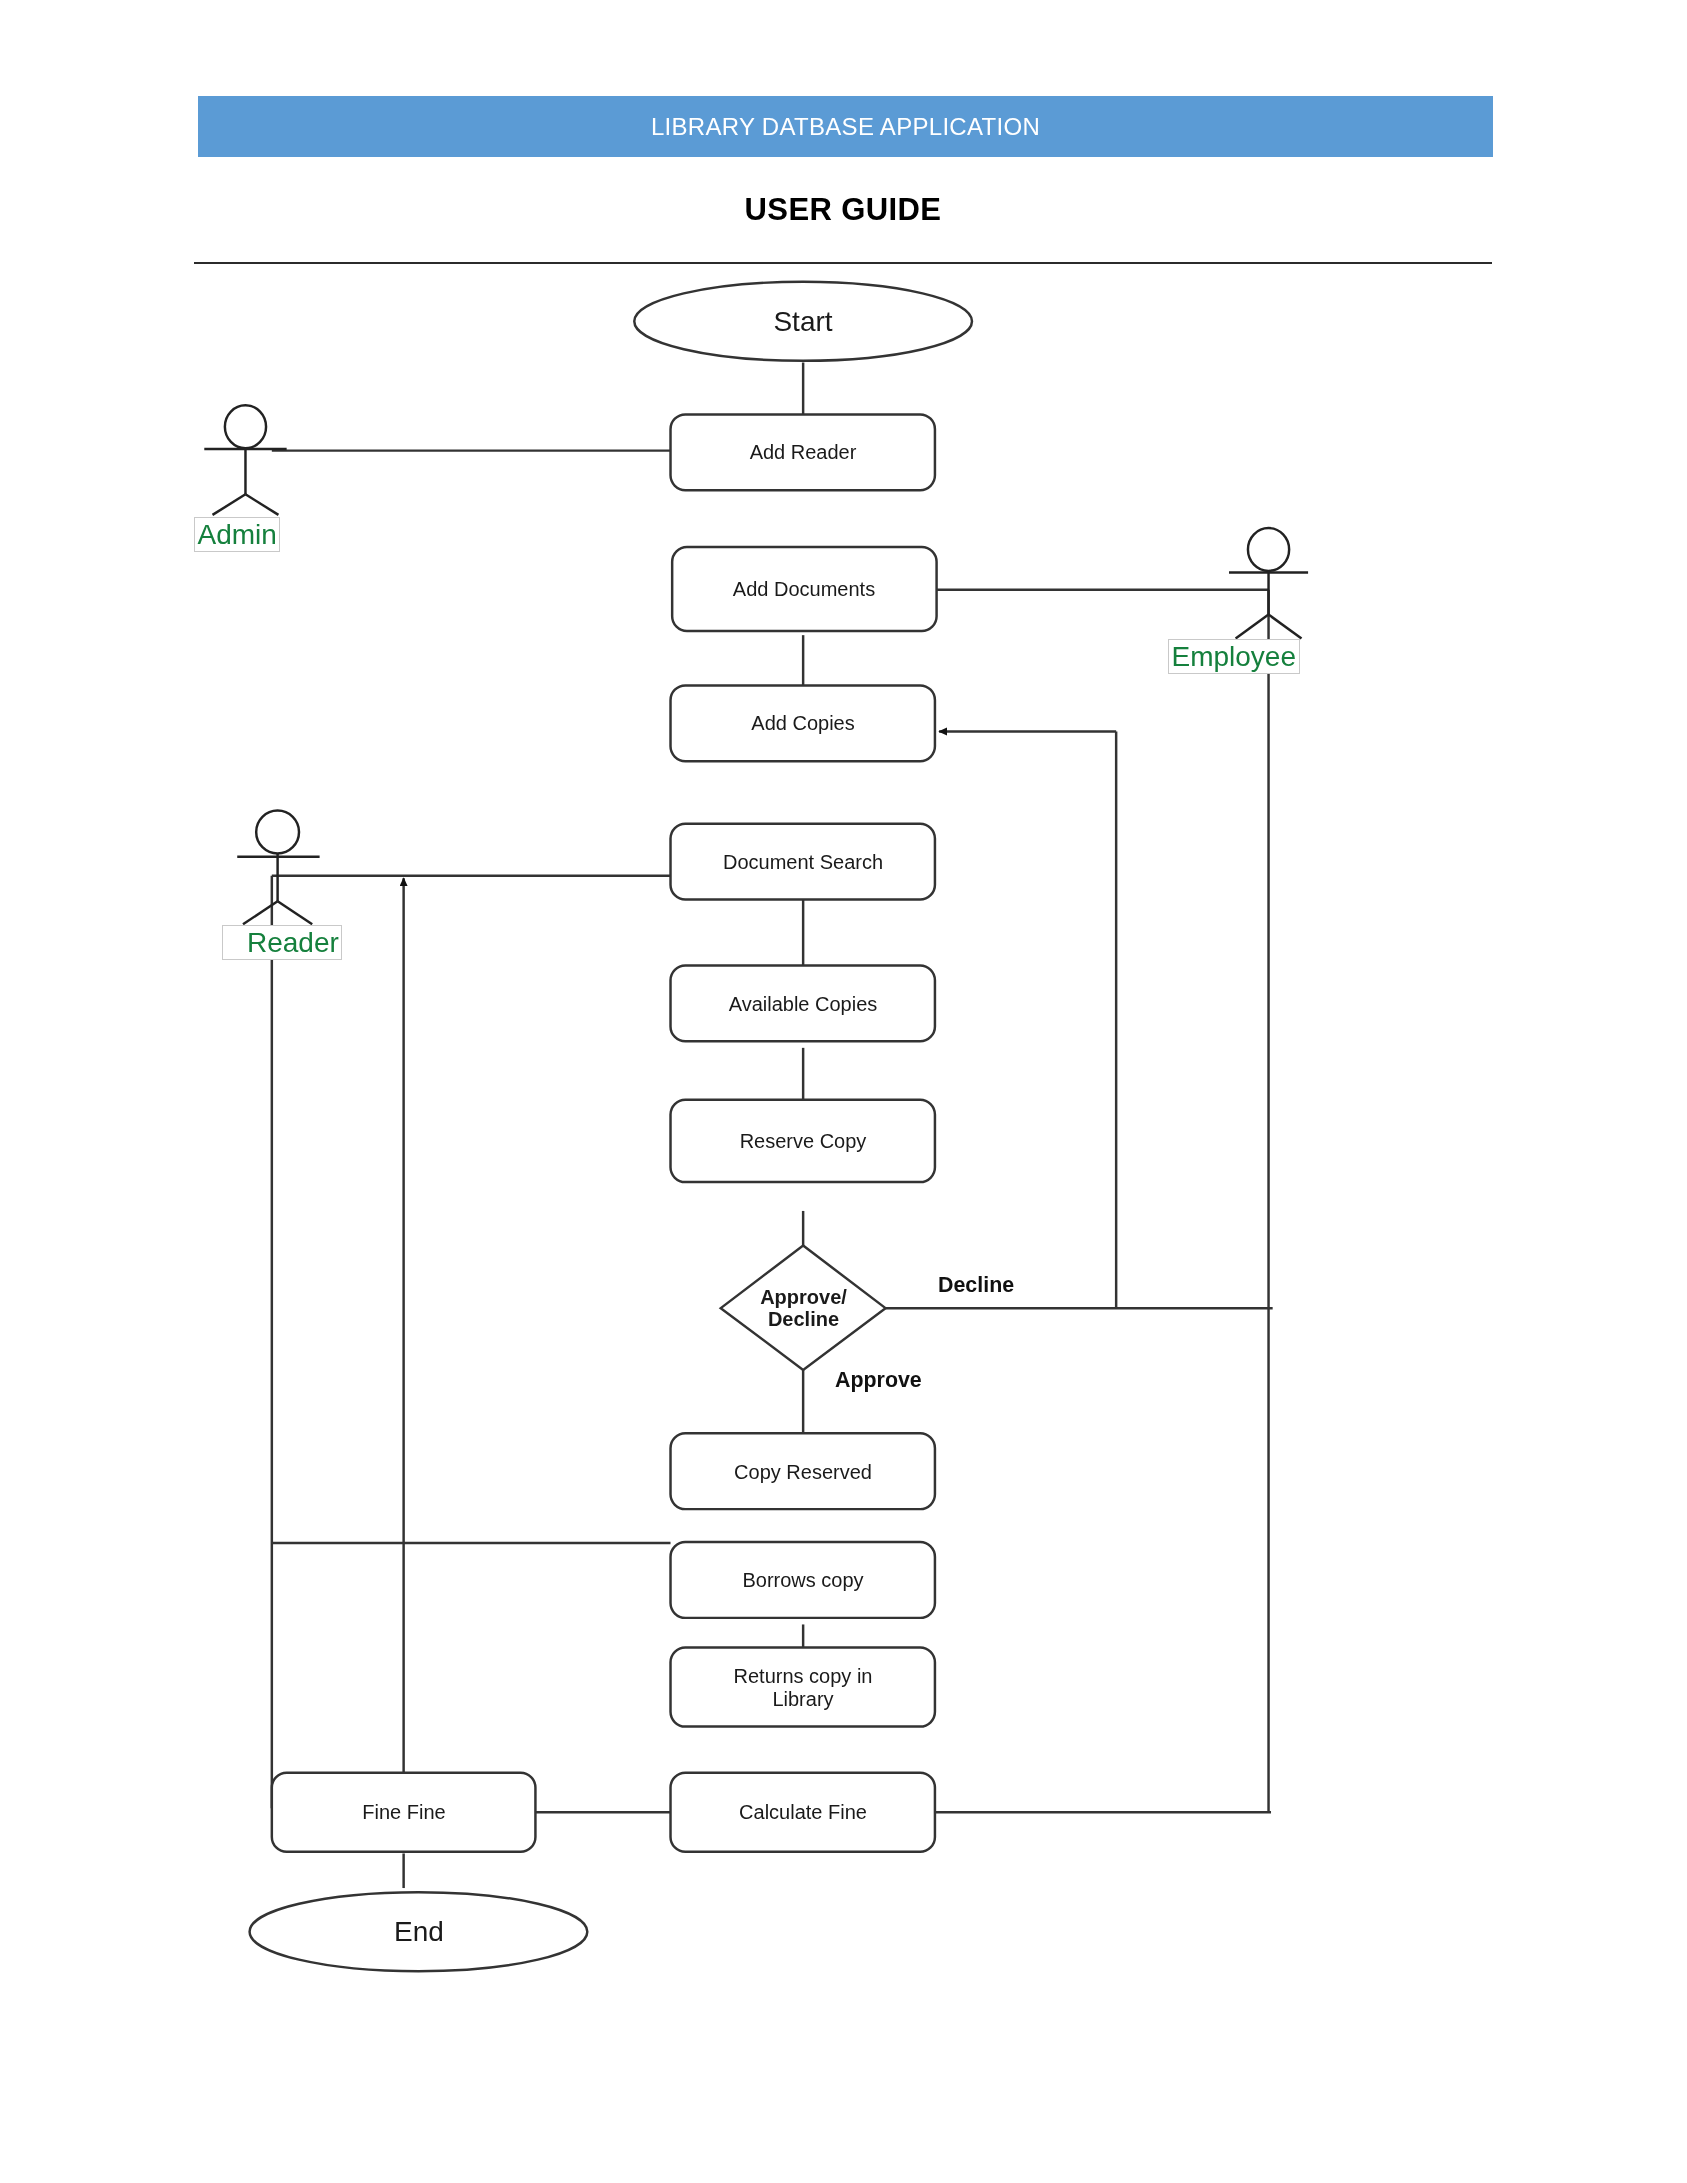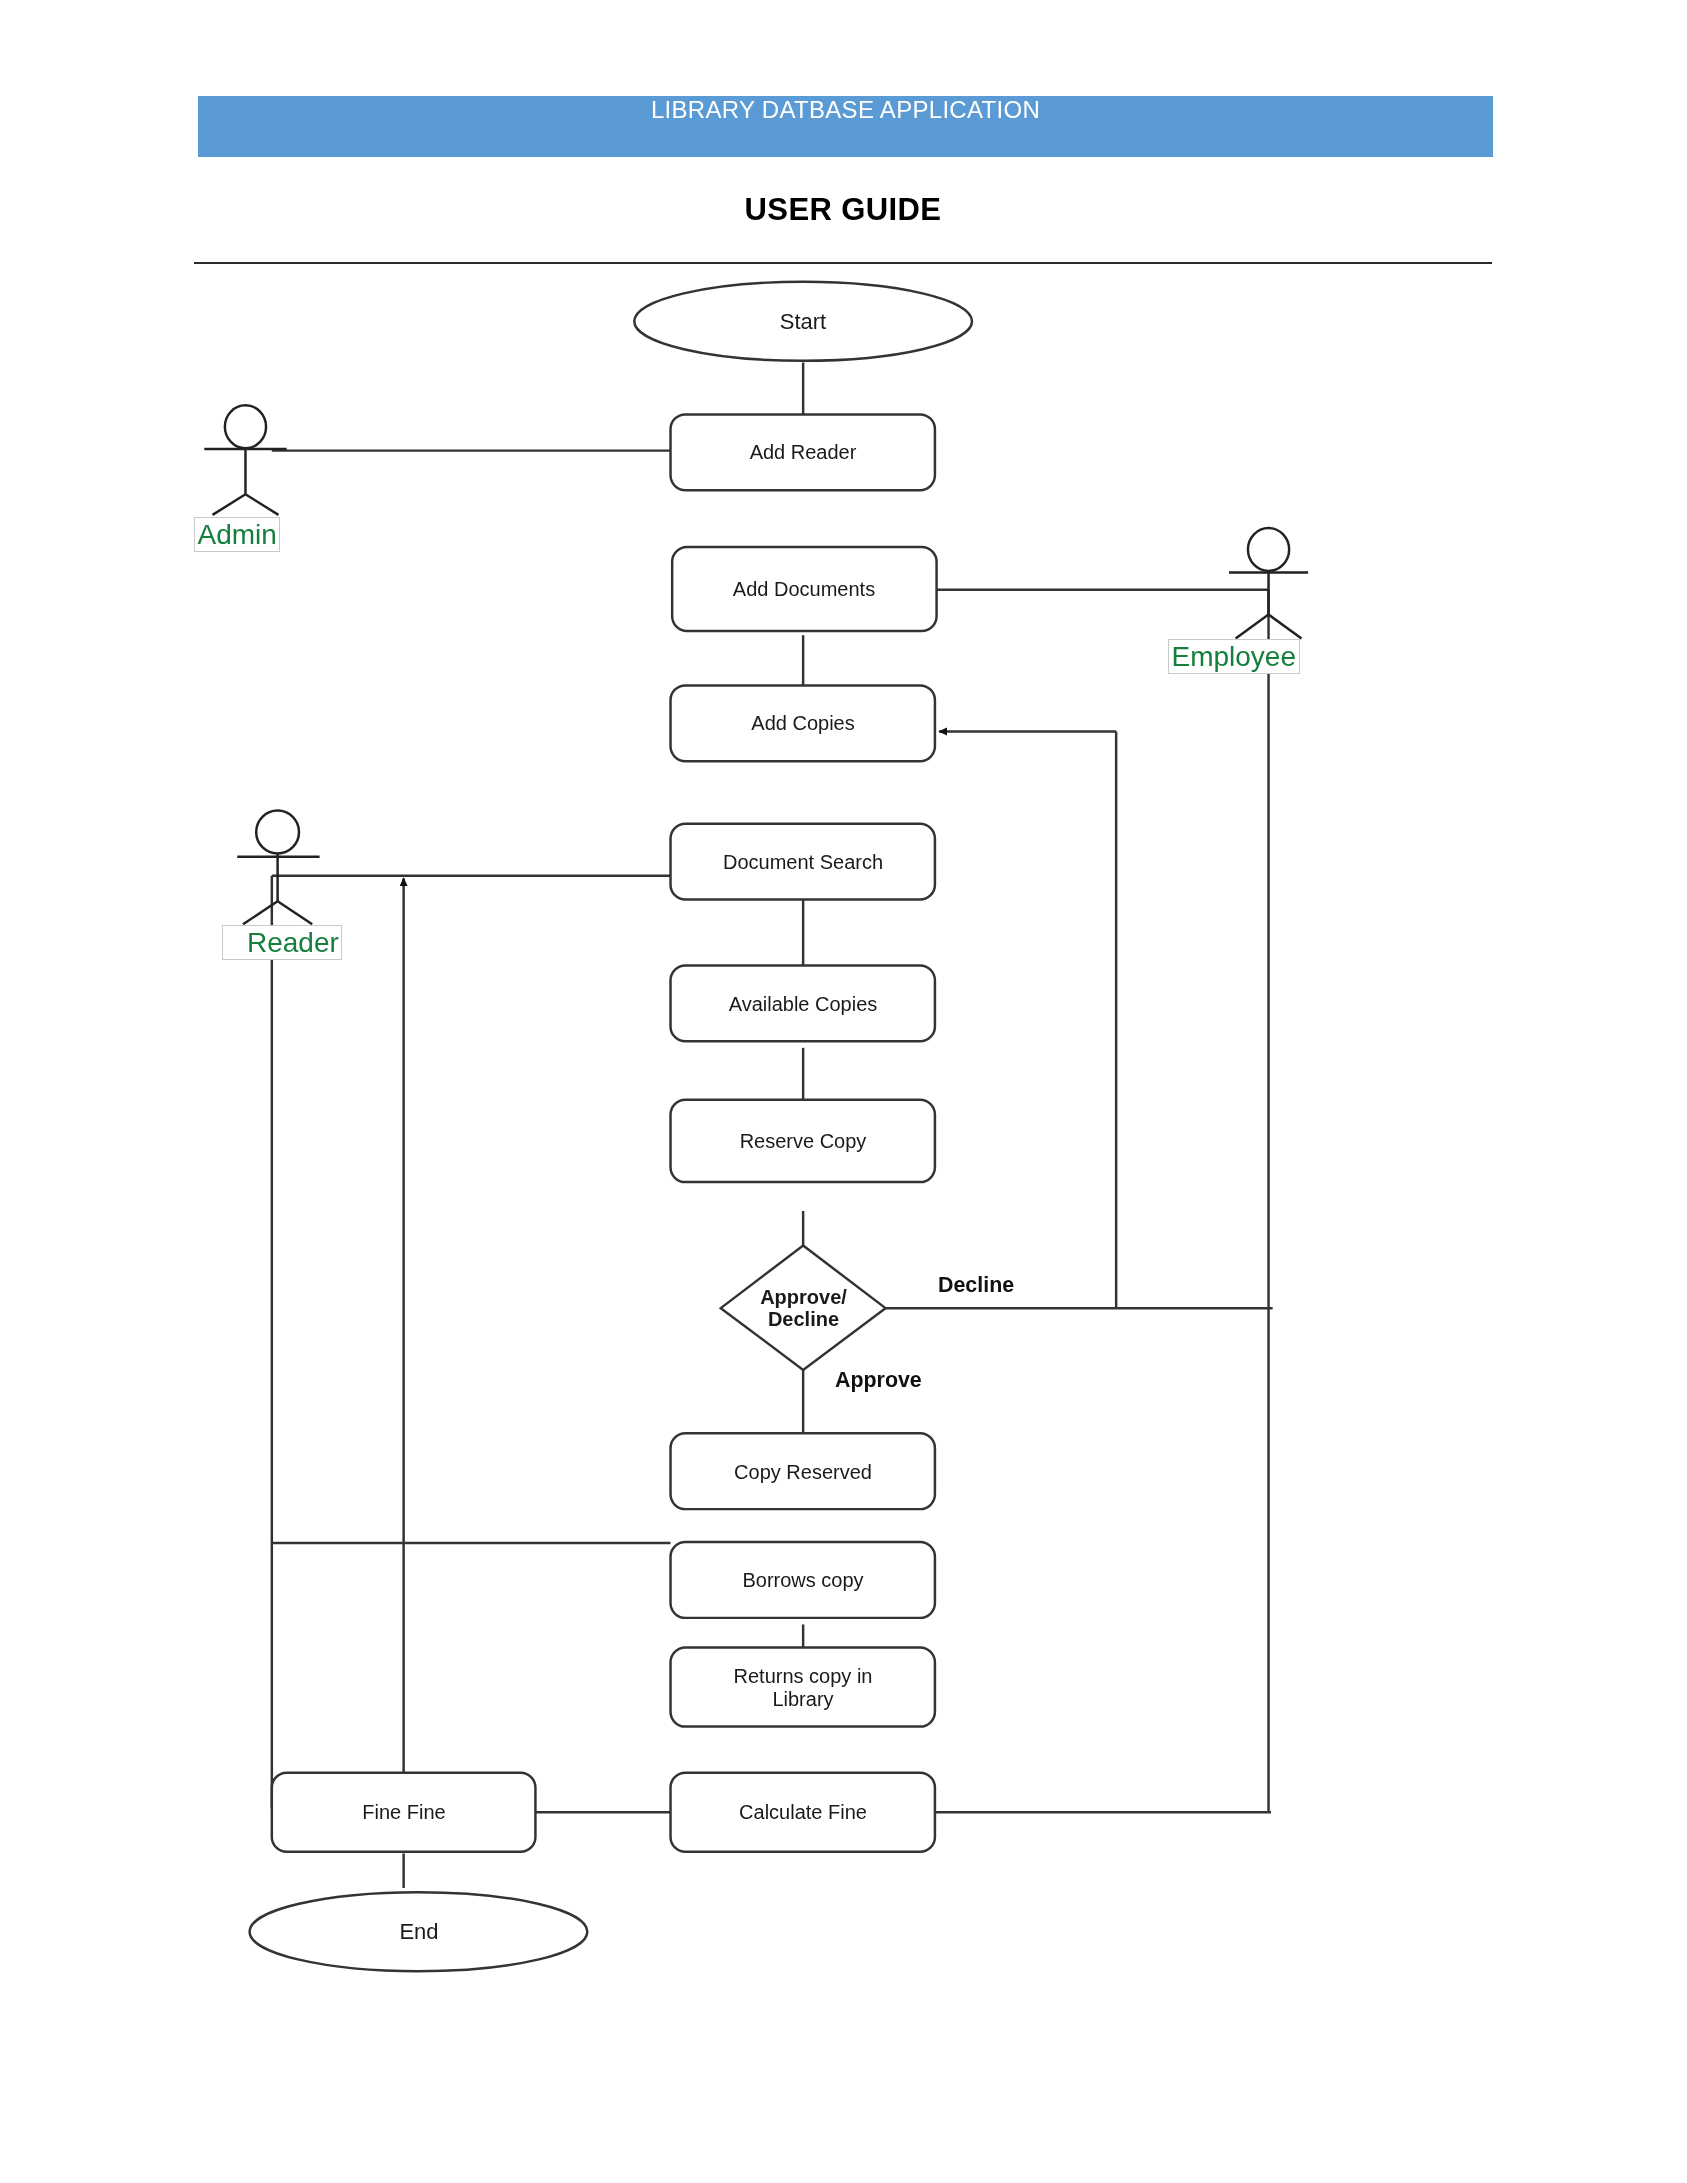--- a/index.html
+++ b/index.html
@@ -22,20 +22,21 @@
 
   
   #banner {
     position: absolute;
     left: 198px;
     top: 96px;
     width: 1295px;
     height: 61px;
     background: #5B9BD5;
     display: flex;
+    align-items: center;
     justify-content: center;
   }
   #banner-title {
     color: #ffffff;
     font-size: 24px;
     font-weight: 400;
     letter-spacing: 0.3px;
     font-family: "Liberation Sans", sans-serif;
   }
   #page-title {
@@ -78,21 +79,21 @@
     justify-content: center;
     text-align: center;
     color: #1a1a1a;
     font-size: 20px;
     font-family: "Liberation Sans", sans-serif;
     line-height: 1.15;
     pointer-events: none;
     white-space: pre-line;
   }
   .terminator-label {
-    font-size: 22px;
+    font-size: 28px;
   }
   .decision-label {
     font-size: 20px;
     line-height: 1.12;
     font-weight: bold;
   }
   .edge-label {
     position: absolute;
     color: #111111;
     font-size: 21.4px;

